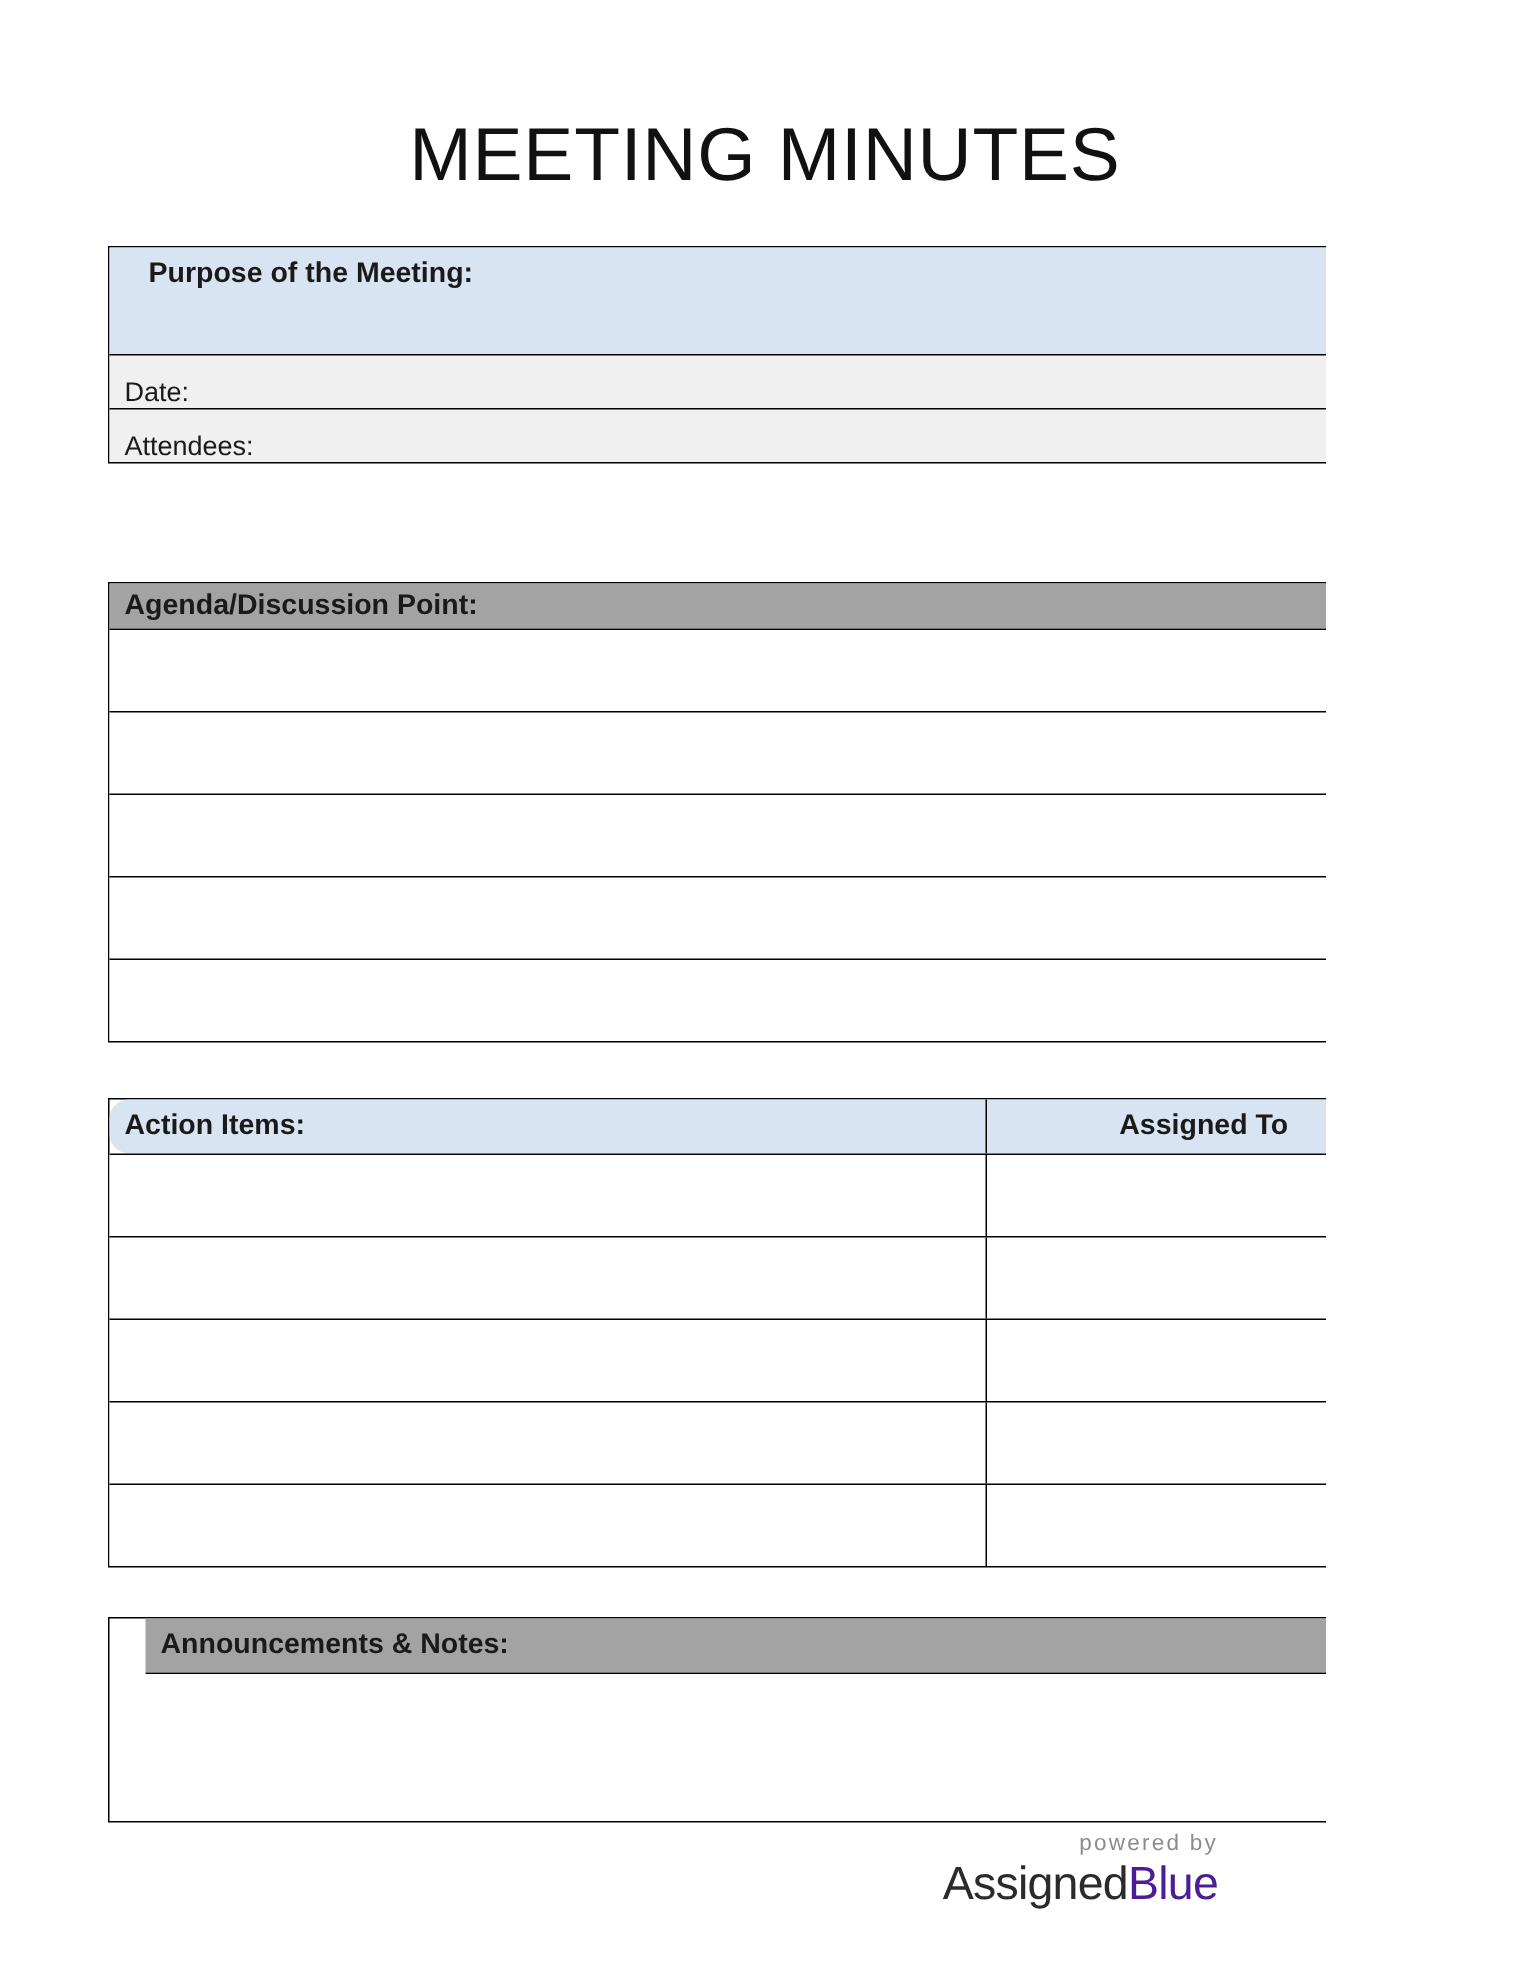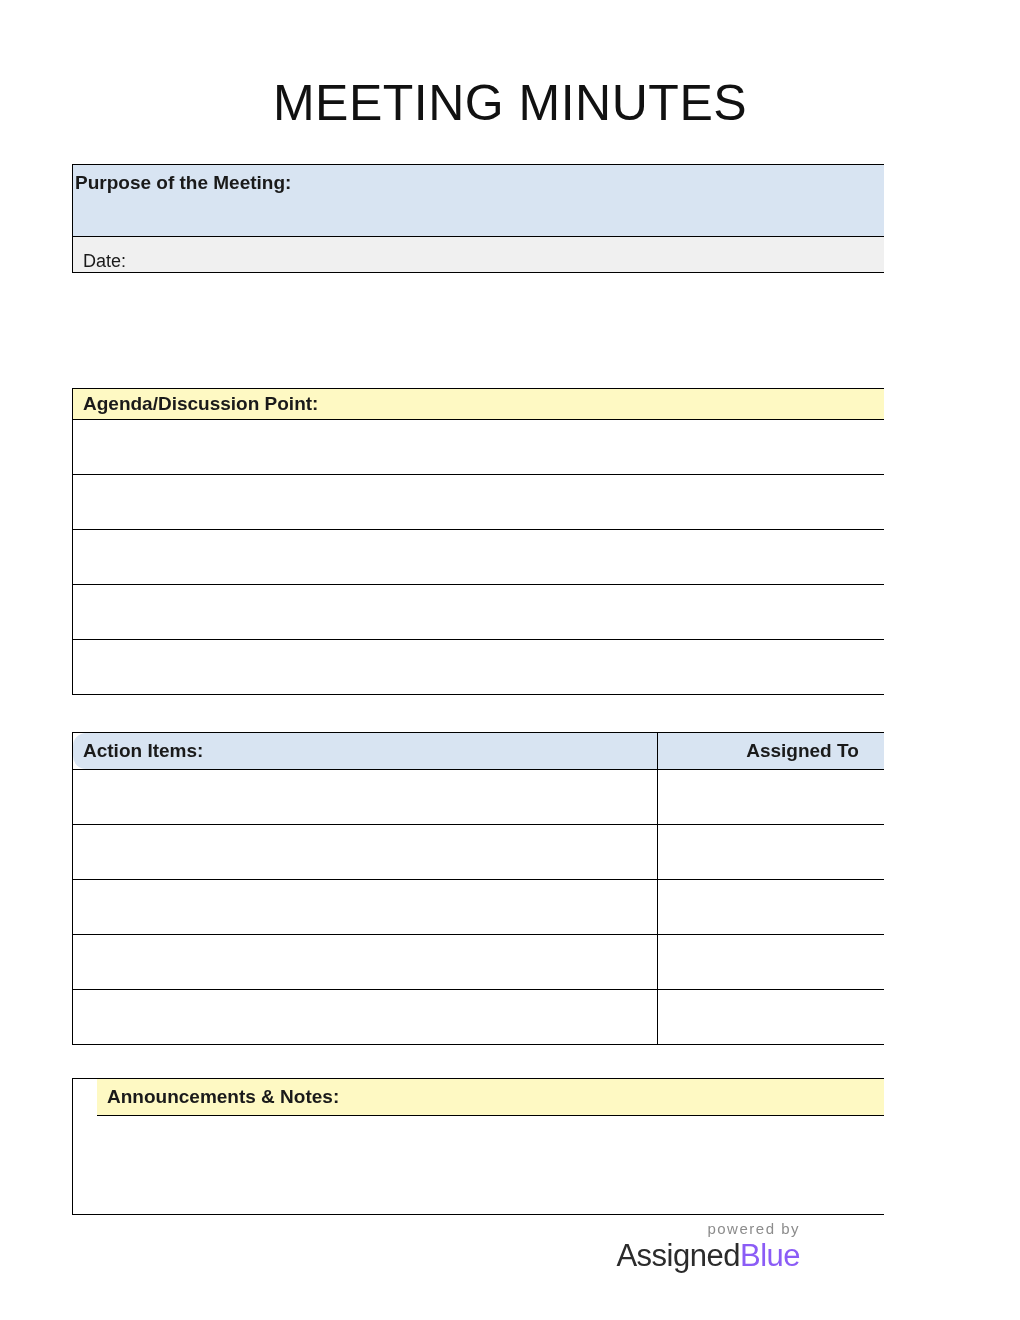--- a/index.html
+++ b/index.html
@@ -28,38 +28,38 @@
     left: 72px;
     width: 876px;
     border: 1.5px solid #000;
     background: #ffffff;
   }
   
   .tbl-info { top: 164px; }
   .info-header {
     height: 71px;
     background: #D8E4F2;
-    padding: 7px 2px;
+    padding: 7px 26px;
     font-size: 19px;
     font-weight: bold;
   }
   .info-row {
     height: 36px;
     background: #F0F0F0;
     border-top: 1.5px solid #000;
     display: flex;
     align-items: flex-end;
     padding: 0 10px;
     font-size: 18px;
   }
   
   .tbl-agenda { top: 388px; }
   .section-header {
     height: 30px;
-    background: #fef9c3;
+    background: #a3a3a3;
     display: flex;
     align-items: center;
     padding: 0 10px;
     font-size: 19px;
     font-weight: bold;
   }
   .agenda-row {
     height: 55px;
     background: #ffffff;
     border-top: 1.5px solid #000;
@@ -92,47 +92,50 @@
   .announcements-header { height: 36px; }
   .announcements-body {
     height: 99px;
     background: #ffffff;
     border-top: 1.5px solid #000;
   }
   
   .footer-brand {
     position: absolute;
     top: 1221px;
-    right: 84px;
+    right: 72px;
     text-align: right;
     line-height: 1.1;
   }
   .powered-by {
     font-size: 15px;
     color: #8C8C8C;
     letter-spacing: 1.5px;
     margin-bottom: 1px;
   }
   .brand-word { font-size: 31px; letter-spacing: -0.5px; }
   .brand-part1 { color: #2B2B2B; }
-  .brand-part2 { color: #8b5cf6; }
+  .brand-part2 { color: #4c1d95; }
 </style>
 </head>
 <body>
 
 <div class="page">
 
   <div class="doc-title">MEETING MINUTES</div>
 
   <div class="tbl tbl-info">
     <div class="info-header">
       <span>Purpose of the Meeting:</span>
     </div>
     <div class="info-row">
       <span>Date:</span>
+    </div>
+    <div class="info-row">
+      <span>Attendees:</span>
     </div>
   </div>
 
   <div class="tbl tbl-agenda">
     <div class="section-header">
       <span>Agenda/Discussion Point:</span>
     </div>
     <div class="agenda-row"></div>
     <div class="agenda-row"></div>
     <div class="agenda-row"></div>

